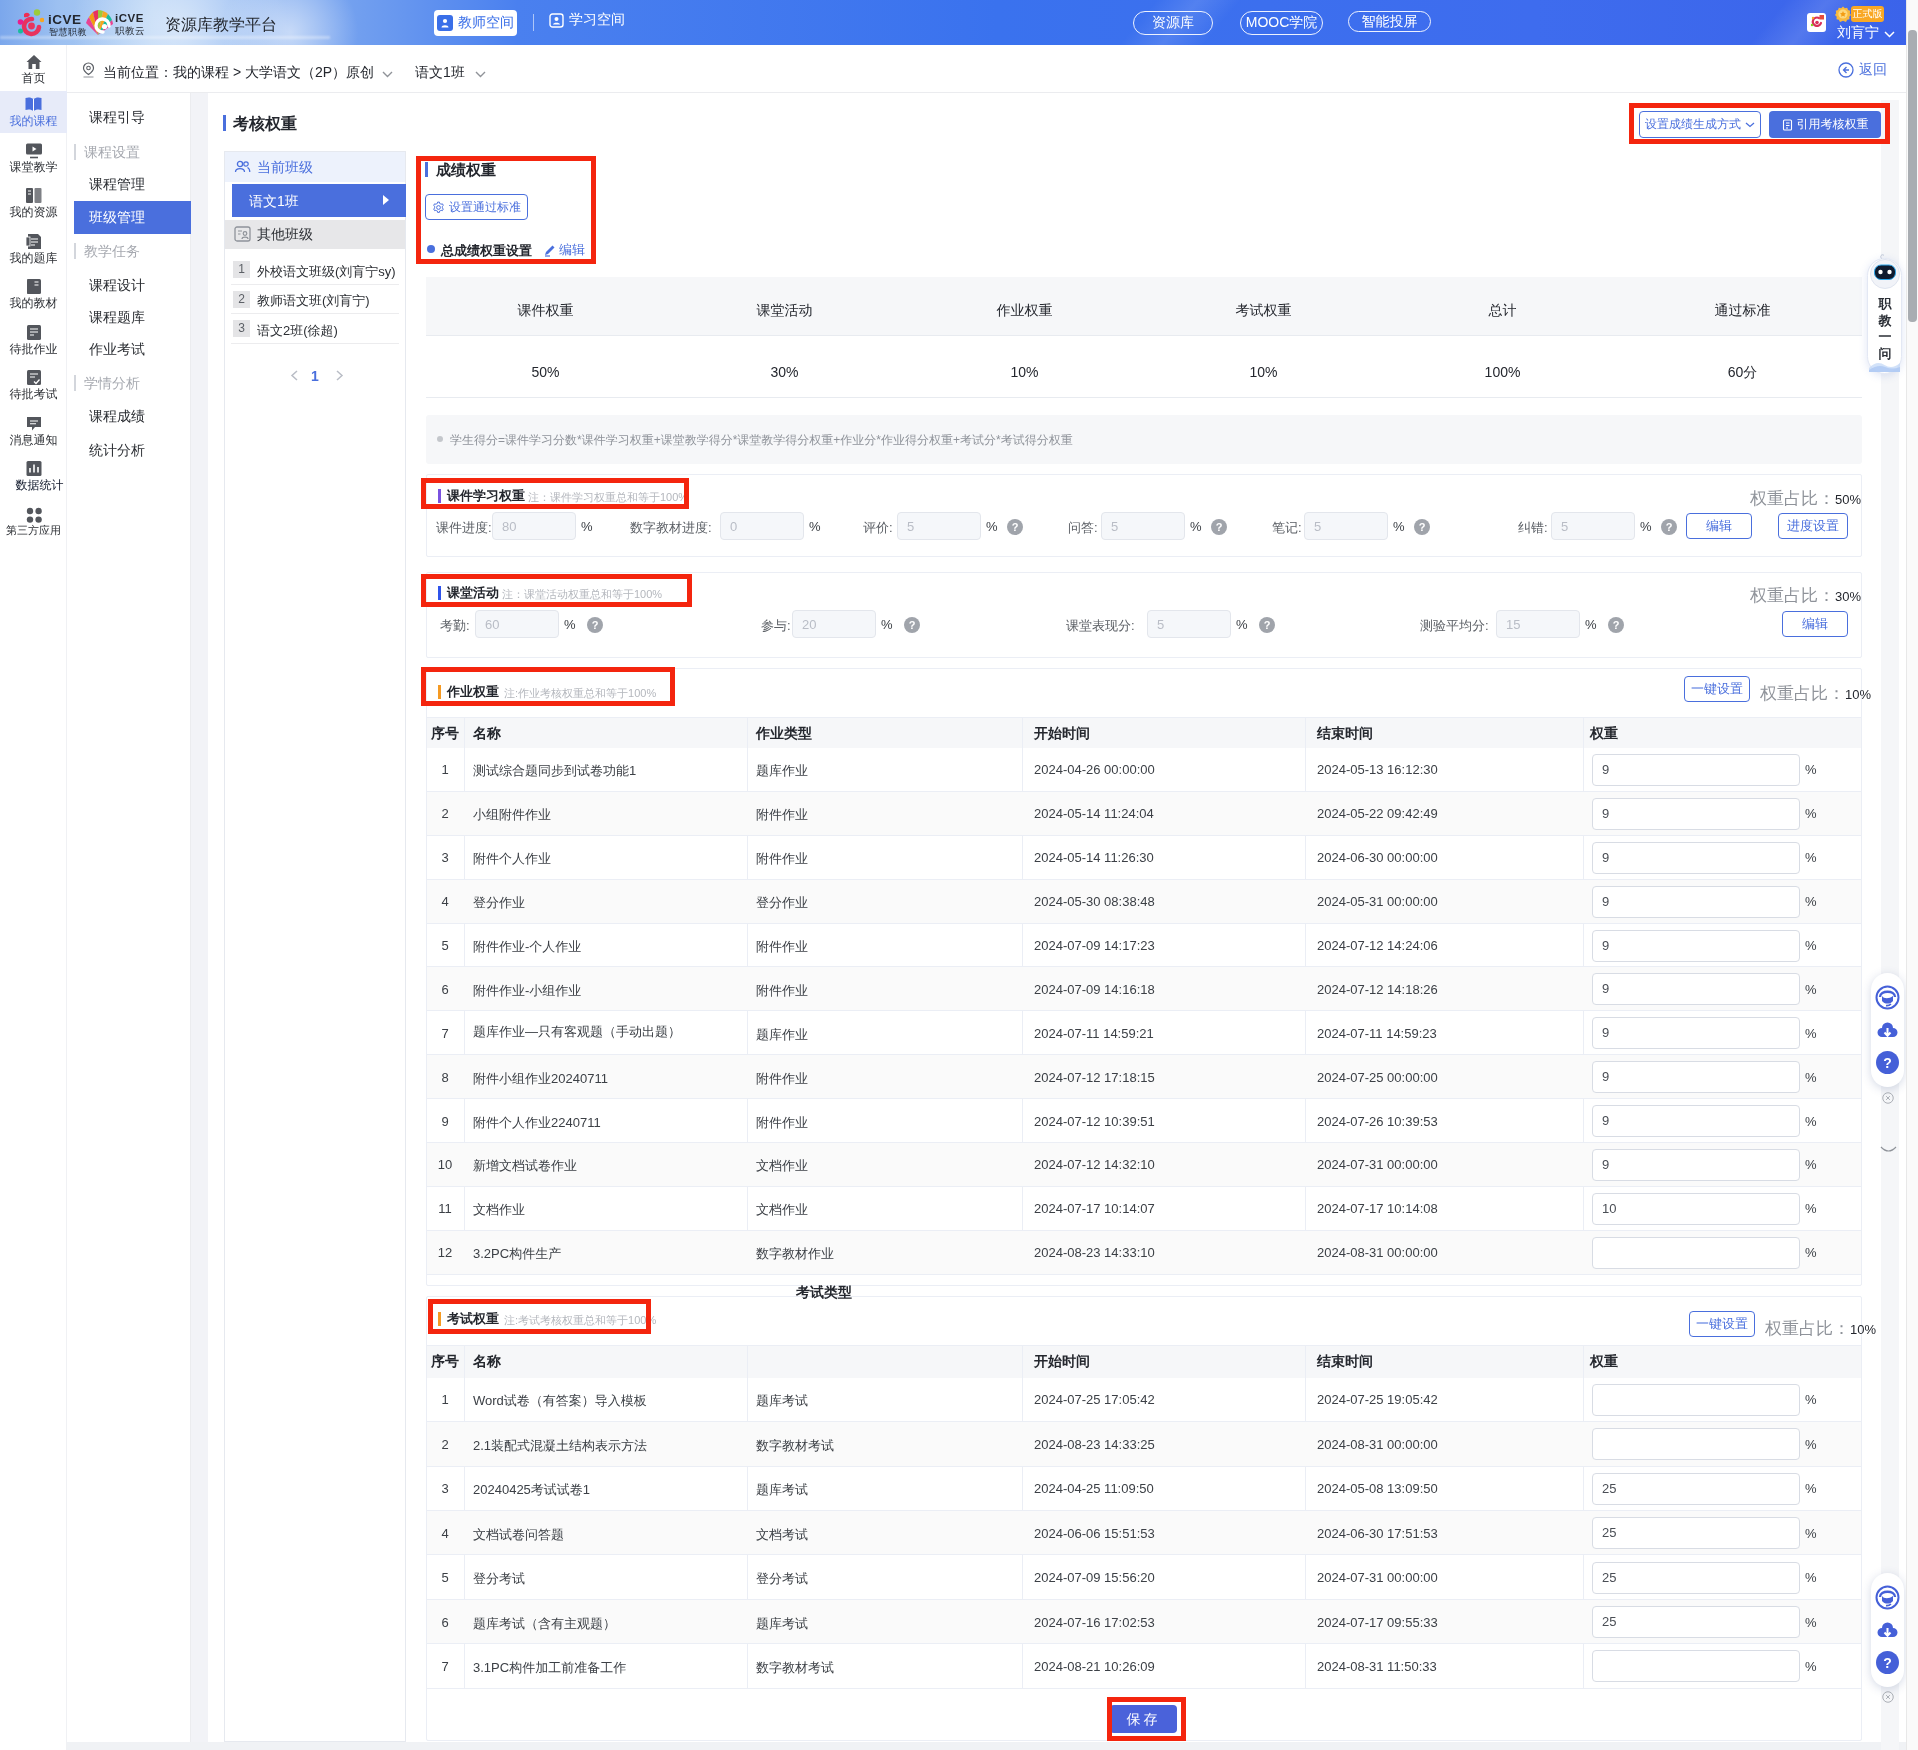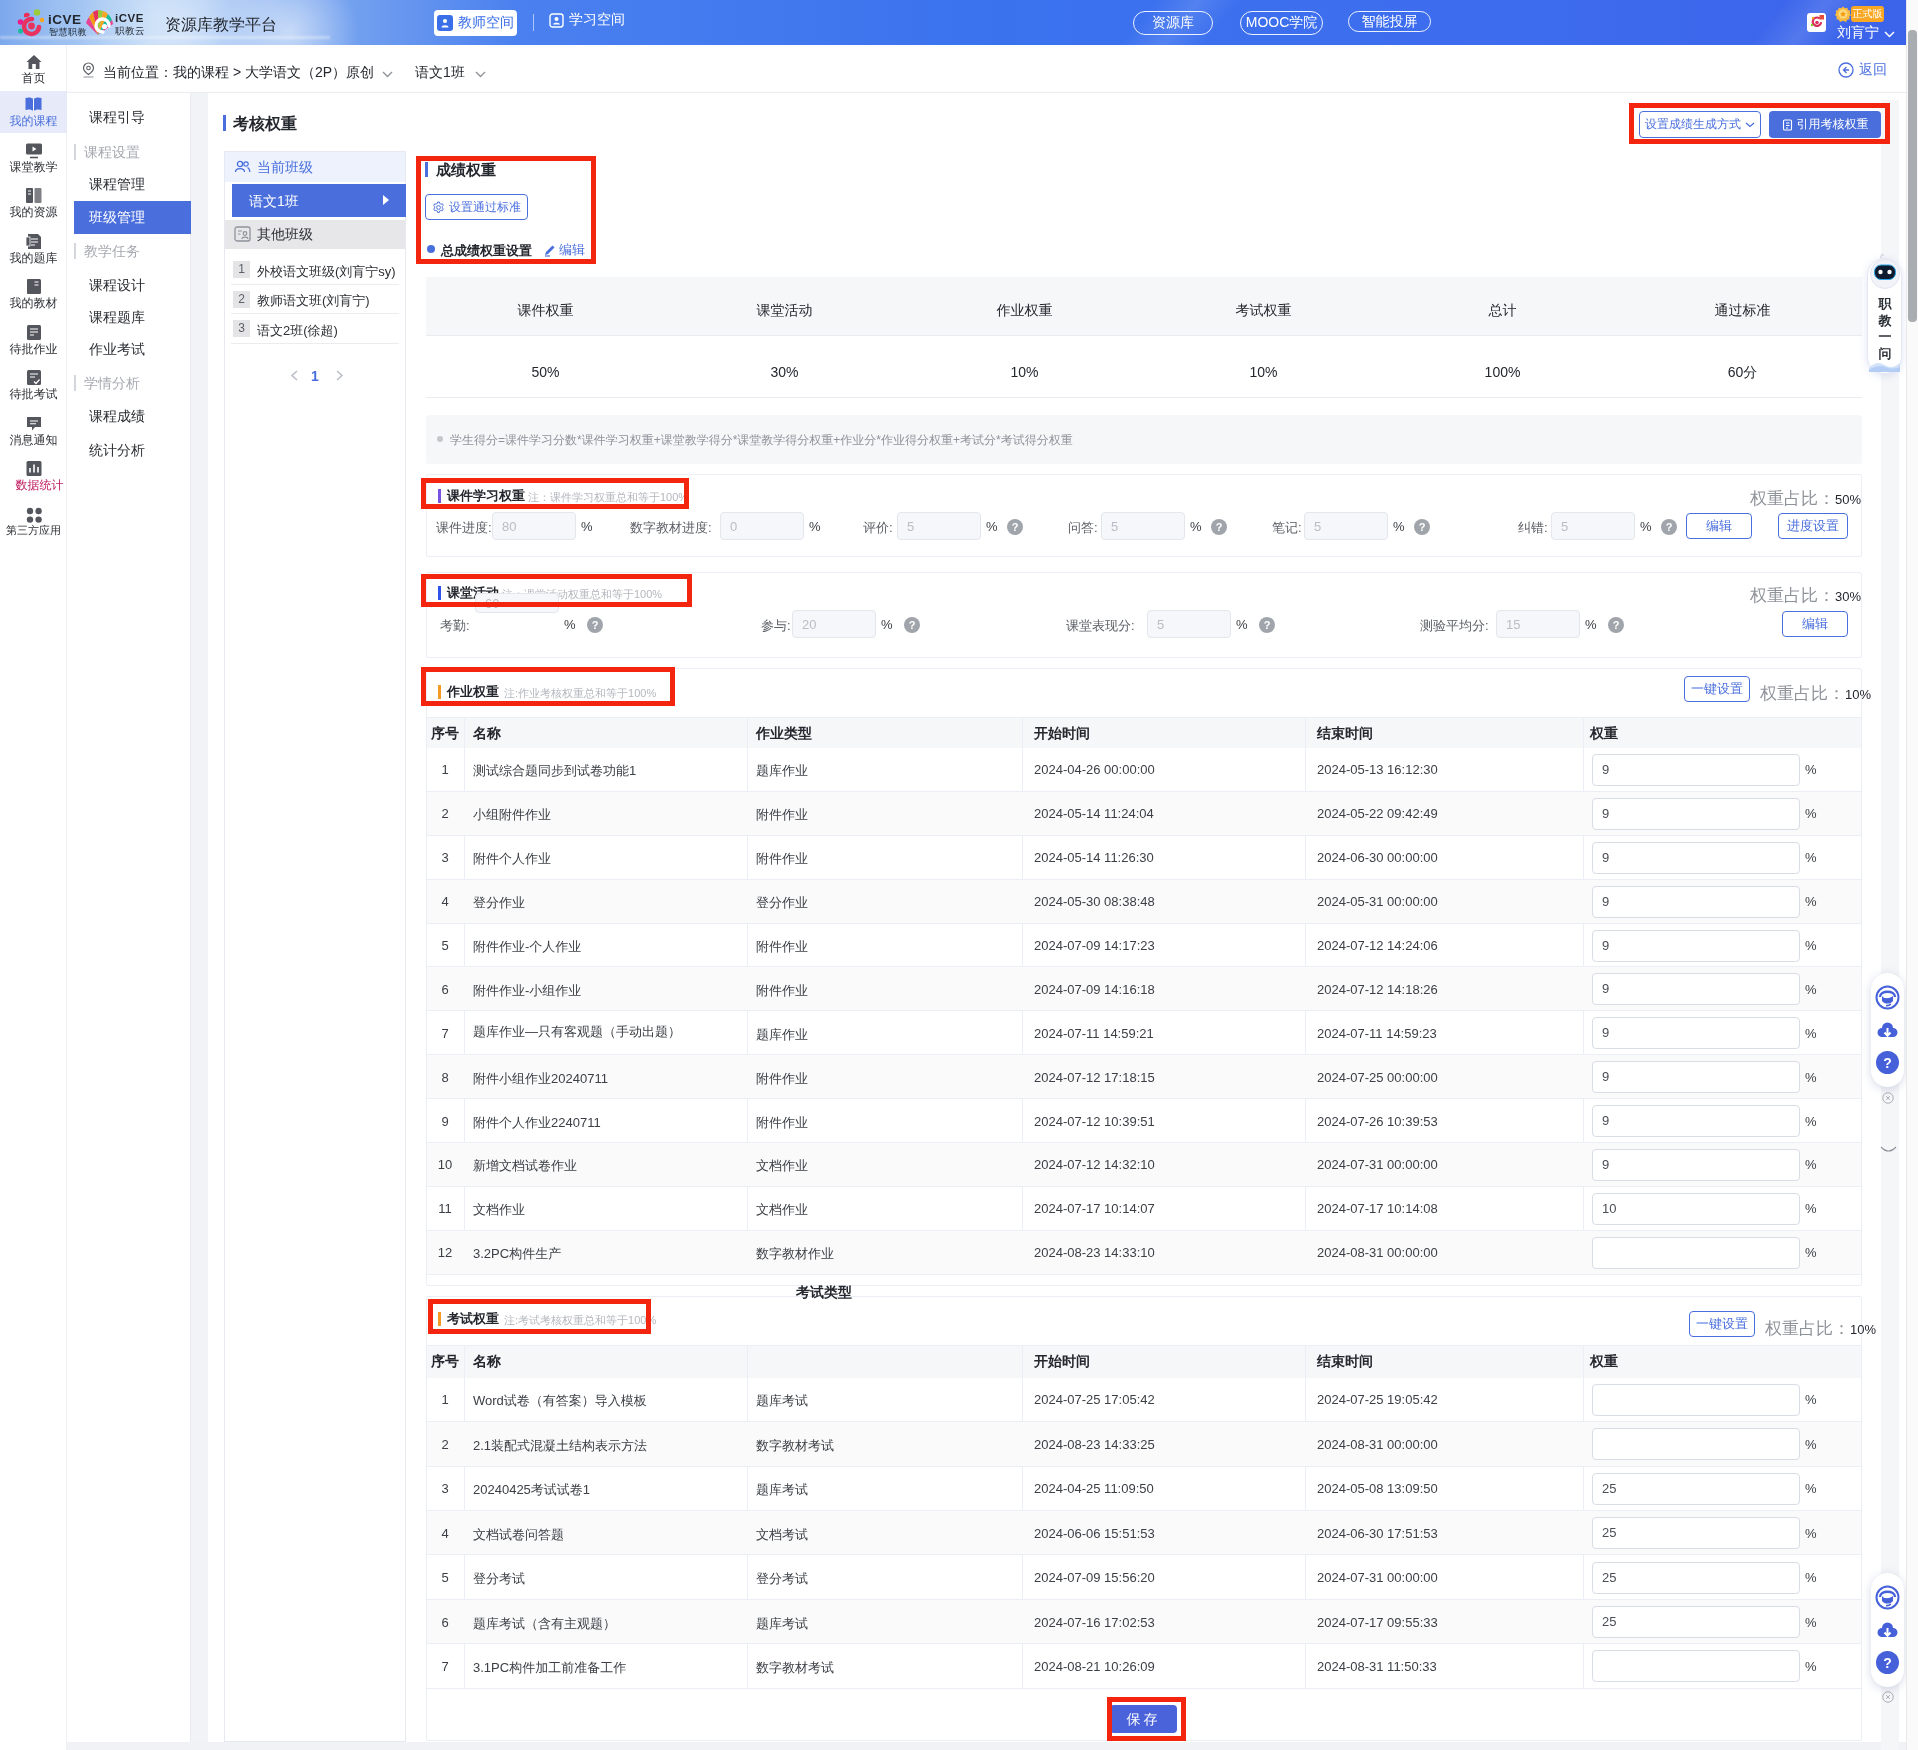--- a/index.html
+++ b/index.html
@@ -180,21 +180,21 @@
       <path d="M5 6 H13 M5 8.8 H11" stroke="#fff" stroke-width="1.1"></path>
     </svg>
   </div>
 <div class="abs" style="left:0;top:431.5px;width:67px;text-align:center;font-size:12px;color:#2b2e33;">消息通知</div>
 <div class="abs" style="left:0;top:460px;width:67px;height:18px;display:flex;justify-content:center;">
     <svg width="18" height="17" viewBox="0 0 18 17">
       <rect x="1.5" y="1" width="15" height="15" rx="1.5" fill="#53565c"></rect>
       <path d="M5 12.5 V8 M9 12.5 V4.5 M13 12.5 V7" stroke="#fff" stroke-width="1.6"></path>
     </svg>
   </div>
-<div class="abs" style="left:0;top:477px;width:79px;text-align:center;font-size:12px;color:#be185d;">数据统计</div>
+<div class="abs" style="left:0;top:477px;width:79px;text-align:center;font-size:12px;color:#0f172a;">数据统计</div>
 <div class="abs" style="left:0;top:505.5px;width:67px;height:18px;display:flex;justify-content:center;">
     <svg width="18" height="18" viewBox="0 0 18 18">
       <circle cx="5" cy="5" r="3.2" fill="#53565c"></circle>
       <circle cx="13.6" cy="5" r="3.2" fill="#53565c"></circle>
       <circle cx="5" cy="13.6" r="3.2" fill="#53565c"></circle>
       <circle cx="13.6" cy="13.6" r="3.2" fill="#53565c"></circle>
     </svg>
   </div>
 <div class="abs" style="left:0;top:522.5px;width:67px;text-align:center;font-size:11px;color:#2b2e33;">第三方应用</div>
 <div class="abs" style="left:67px;top:93px;width:124px;height:1649px;background:#fff;border-right:1px solid #ebecef;"></div>
@@ -323,21 +323,21 @@
 <div class="abs flabel" style="left:1640px;top:519px;color:#3c4046;">%</div>
 <div class="abs qmark" style="left:1661px;top:519px;">?</div>
 <div class="abs obtn" style="left:1686px;top:513px;width:66px;height:26px;font-size:13px;">编辑</div>
 <div class="abs obtn" style="left:1778px;top:513px;width:70px;height:26px;font-size:13px;">进度设置</div>
 <div class="abs sect" style="left:426px;top:572px;width:1436px;height:86px;"></div>
 <div class="abs" style="left:438px;top:586px;width:3px;height:14px;background:#2f54eb;"></div>
 <div class="abs stitle" style="left:447px;top:584px;">课堂活动</div>
 <div class="abs snote" style="left:502px;top:587px;">注：课堂活动权重总和等于100%</div>
 <div class="abs" style="left:1750px;top:584px;"><span class="ratio-l">权重占比：</span><span class="ratio-v">30%</span></div>
 <div class="abs flabel" style="left:440px;top:617px;">考勤:</div>
-<div class="abs dinput" style="left:475px;top:593px;width:84px;height:20px;">60</div>
+<div class="abs dinput" style="left:475px;top:610px;width:84px;height:28px;">60</div>
 <div class="abs flabel" style="left:564px;top:617px;color:#3c4046;">%</div>
 <div class="abs qmark" style="left:587px;top:617px;">?</div>
 <div class="abs flabel" style="left:761px;top:617px;">参与:</div>
 <div class="abs dinput" style="left:792px;top:610px;width:84px;height:28px;">20</div>
 <div class="abs flabel" style="left:881px;top:617px;color:#3c4046;">%</div>
 <div class="abs qmark" style="left:904px;top:617px;">?</div>
 <div class="abs flabel" style="left:1066px;top:617px;">课堂表现分:</div>
 <div class="abs dinput" style="left:1147px;top:610px;width:84px;height:28px;">5</div>
 <div class="abs flabel" style="left:1236px;top:617px;color:#3c4046;">%</div>
 <div class="abs qmark" style="left:1259px;top:617px;">?</div>

